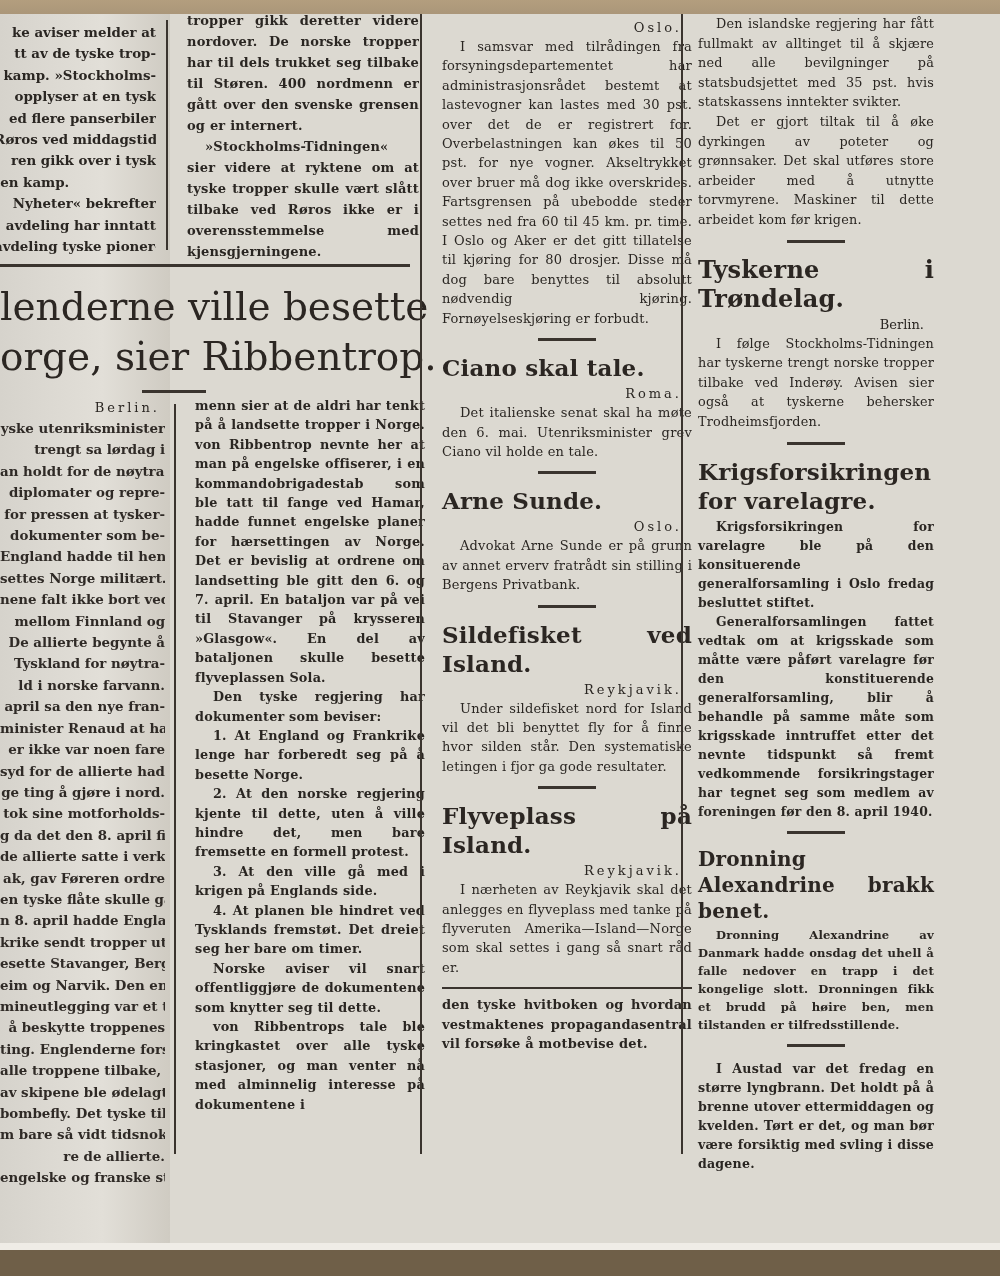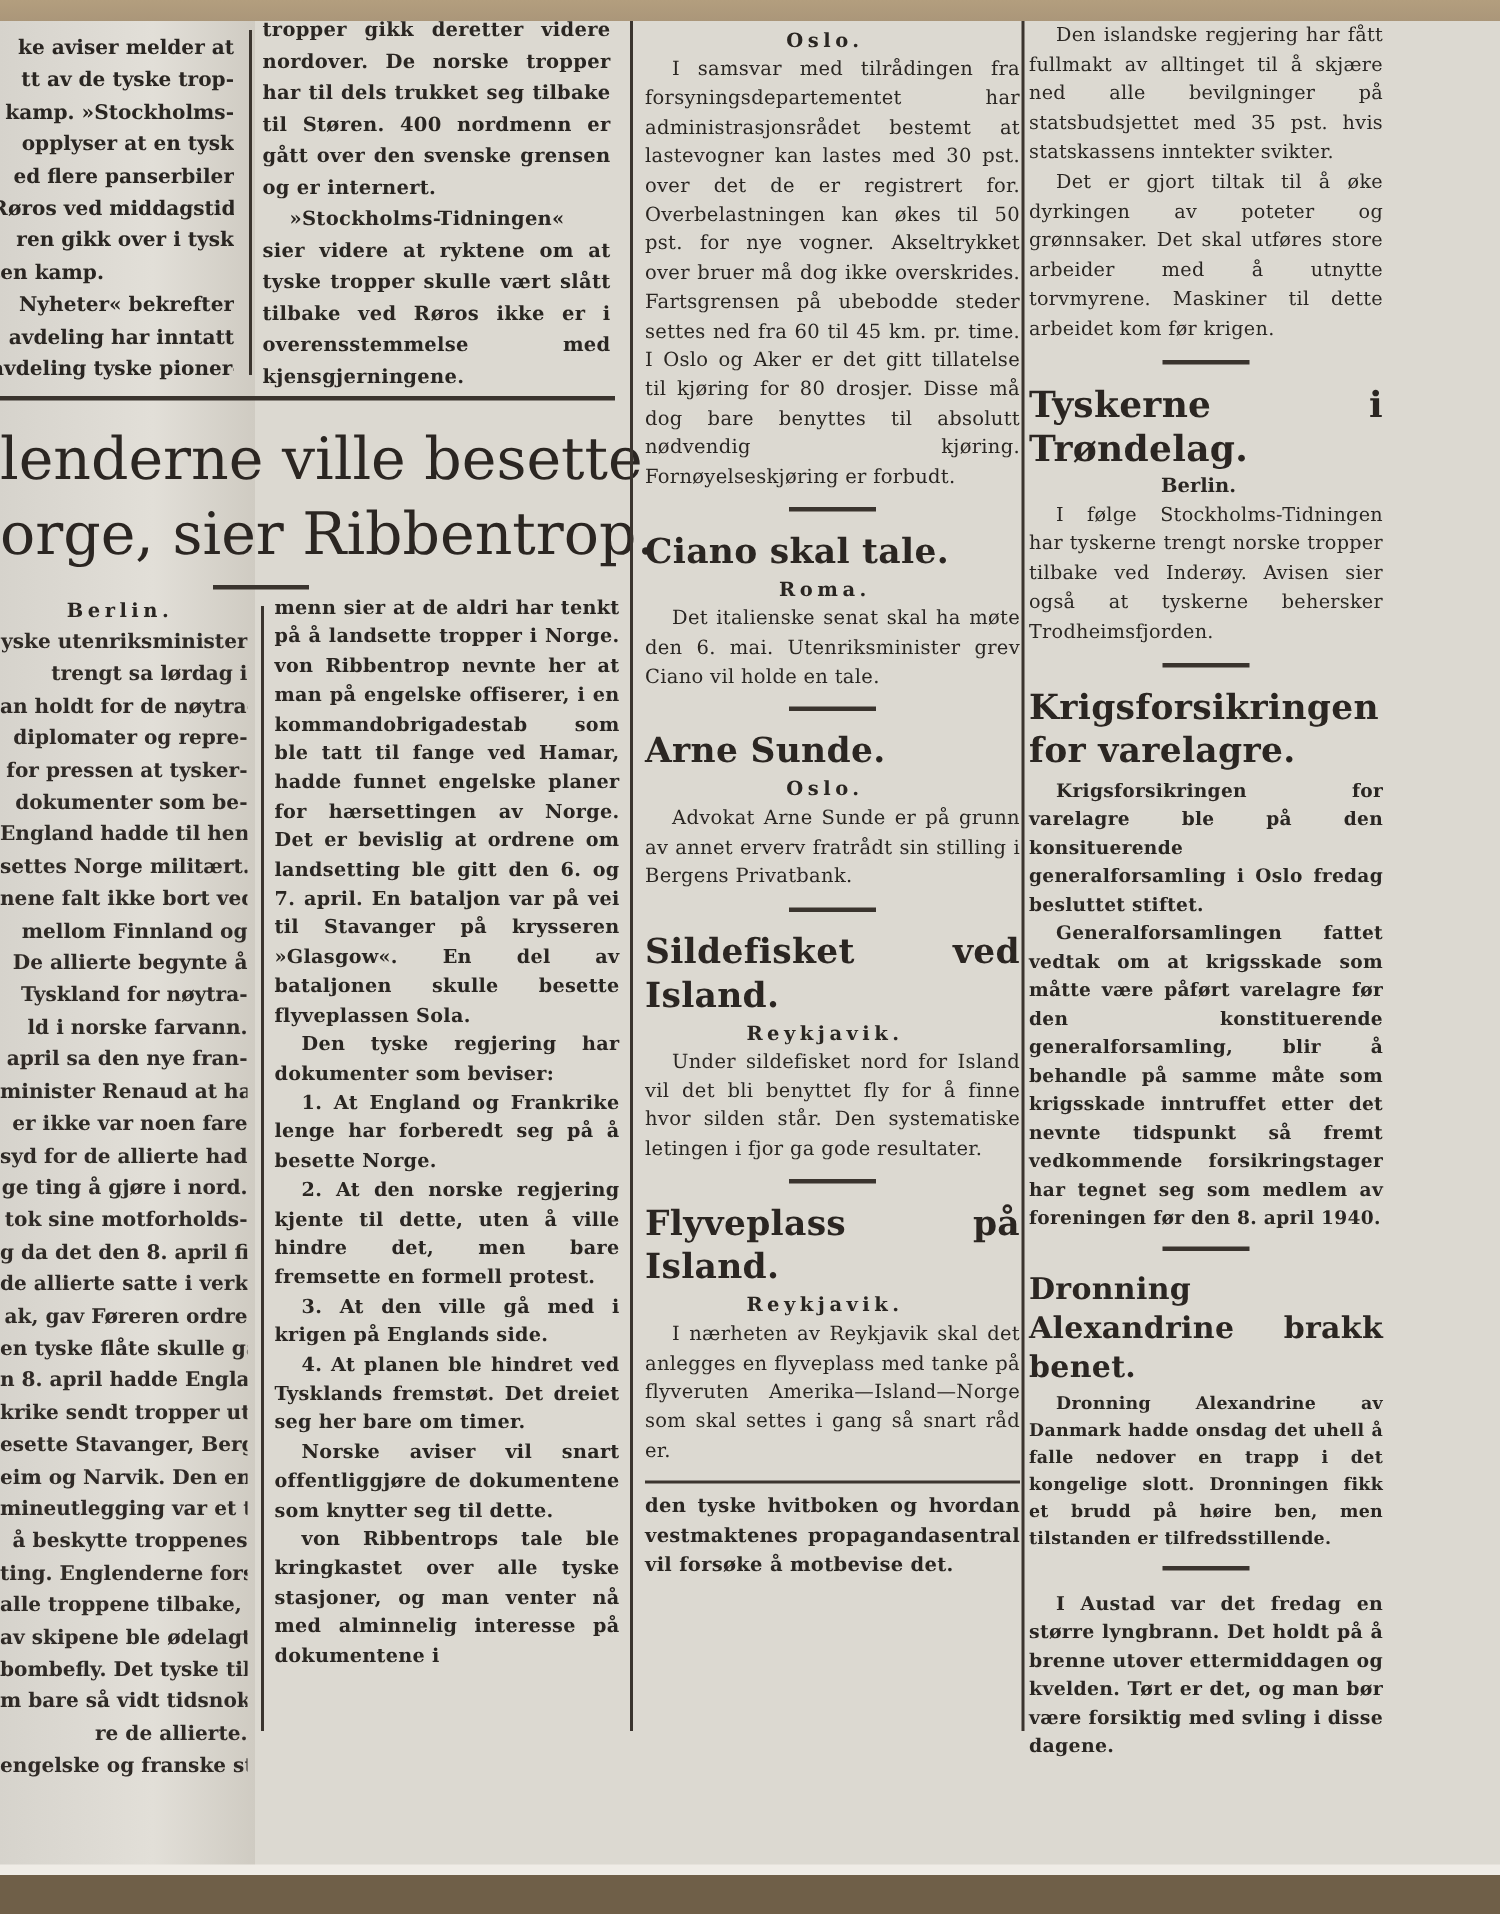--- a/index.html
+++ b/index.html
@@ -2,29 +2,29 @@
 <html><head>
 <meta charset="utf-8">
 <style>
   html,body{margin:0;padding:0;}
   body{width:1000px;height:1276px;overflow:hidden;background:#8a7a62;position:relative;font-family:"DejaVu Serif",serif;color:#2a2622;}
   .topband{position:absolute;left:0;top:0;width:1000px;height:18px;background:linear-gradient(#b39e7e,#a89478);}
   .paper{position:absolute;left:0;top:14px;width:1000px;height:1240px;background:#dcd9d1;}
   .paper-left{position:absolute;left:0;top:14px;width:170px;height:1240px;background:linear-gradient(90deg,#d6d3cc,#e2dfd8 60%,#cfcbc2);}
   .bottomband{position:absolute;left:0;top:1250px;width:1000px;height:26px;background:#6f5f48;}
   .bottomedge{position:absolute;left:0;top:1243px;width:1000px;height:8px;background:#efece6;}
-  .col{position:absolute;font-size:13.4px;line-height:19.6px;text-align:justify;letter-spacing:0.2px;}
+  .col{position:absolute;font-size:13.4px;line-height:19.6px;text-align:justify;letter-spacing:0.2px;margin-left:12px;}
   .col p{margin:0;}
   .col p.ind{text-indent:18px;}
   .rule-v{position:absolute;width:2px;background:#3a342e;}
   .rule-h{position:absolute;height:2px;background:#3a342e;}
   .dash{height:3px;width:58px;background:#3a342e;margin:10px auto 12px auto;}
   .headline{font-family:"DejaVu Serif",serif;font-weight:bold;font-size:23px;line-height:29px;margin:6px 0 2px 0;color:#2b2622;}
   .headline.lg{font-size:24px;}
-  .dateline{text-align:center;letter-spacing:3px;font-weight:bold;font-size:13px;line-height:19px;padding-right:10px;}
+  .dateline{text-align:right;letter-spacing:3px;font-weight:normal;font-size:13px;line-height:19px;padding-right:10px;}
   .big-headline{position:absolute;left:0;top:282px;width:412px;font-family:"DejaVu Serif",serif;font-size:39px;line-height:50px;color:#2b2622;white-space:nowrap;}
   .bold{font-weight:bold;}
   .leftcol{position:absolute;left:-6px;width:162px;font-size:13.4px;line-height:21.2px;text-align:right;white-space:nowrap;overflow:hidden;font-weight:bold;}
   .leftcol2{position:absolute;left:0px;width:165px;font-size:13.4px;line-height:21.4px;text-align:right;white-space:nowrap;overflow:hidden;font-weight:bold;color:#2f2a26;}
 </style>
 </head>
 <body>
 
 <div class="topband"></div>
 <div class="paper"></div>

